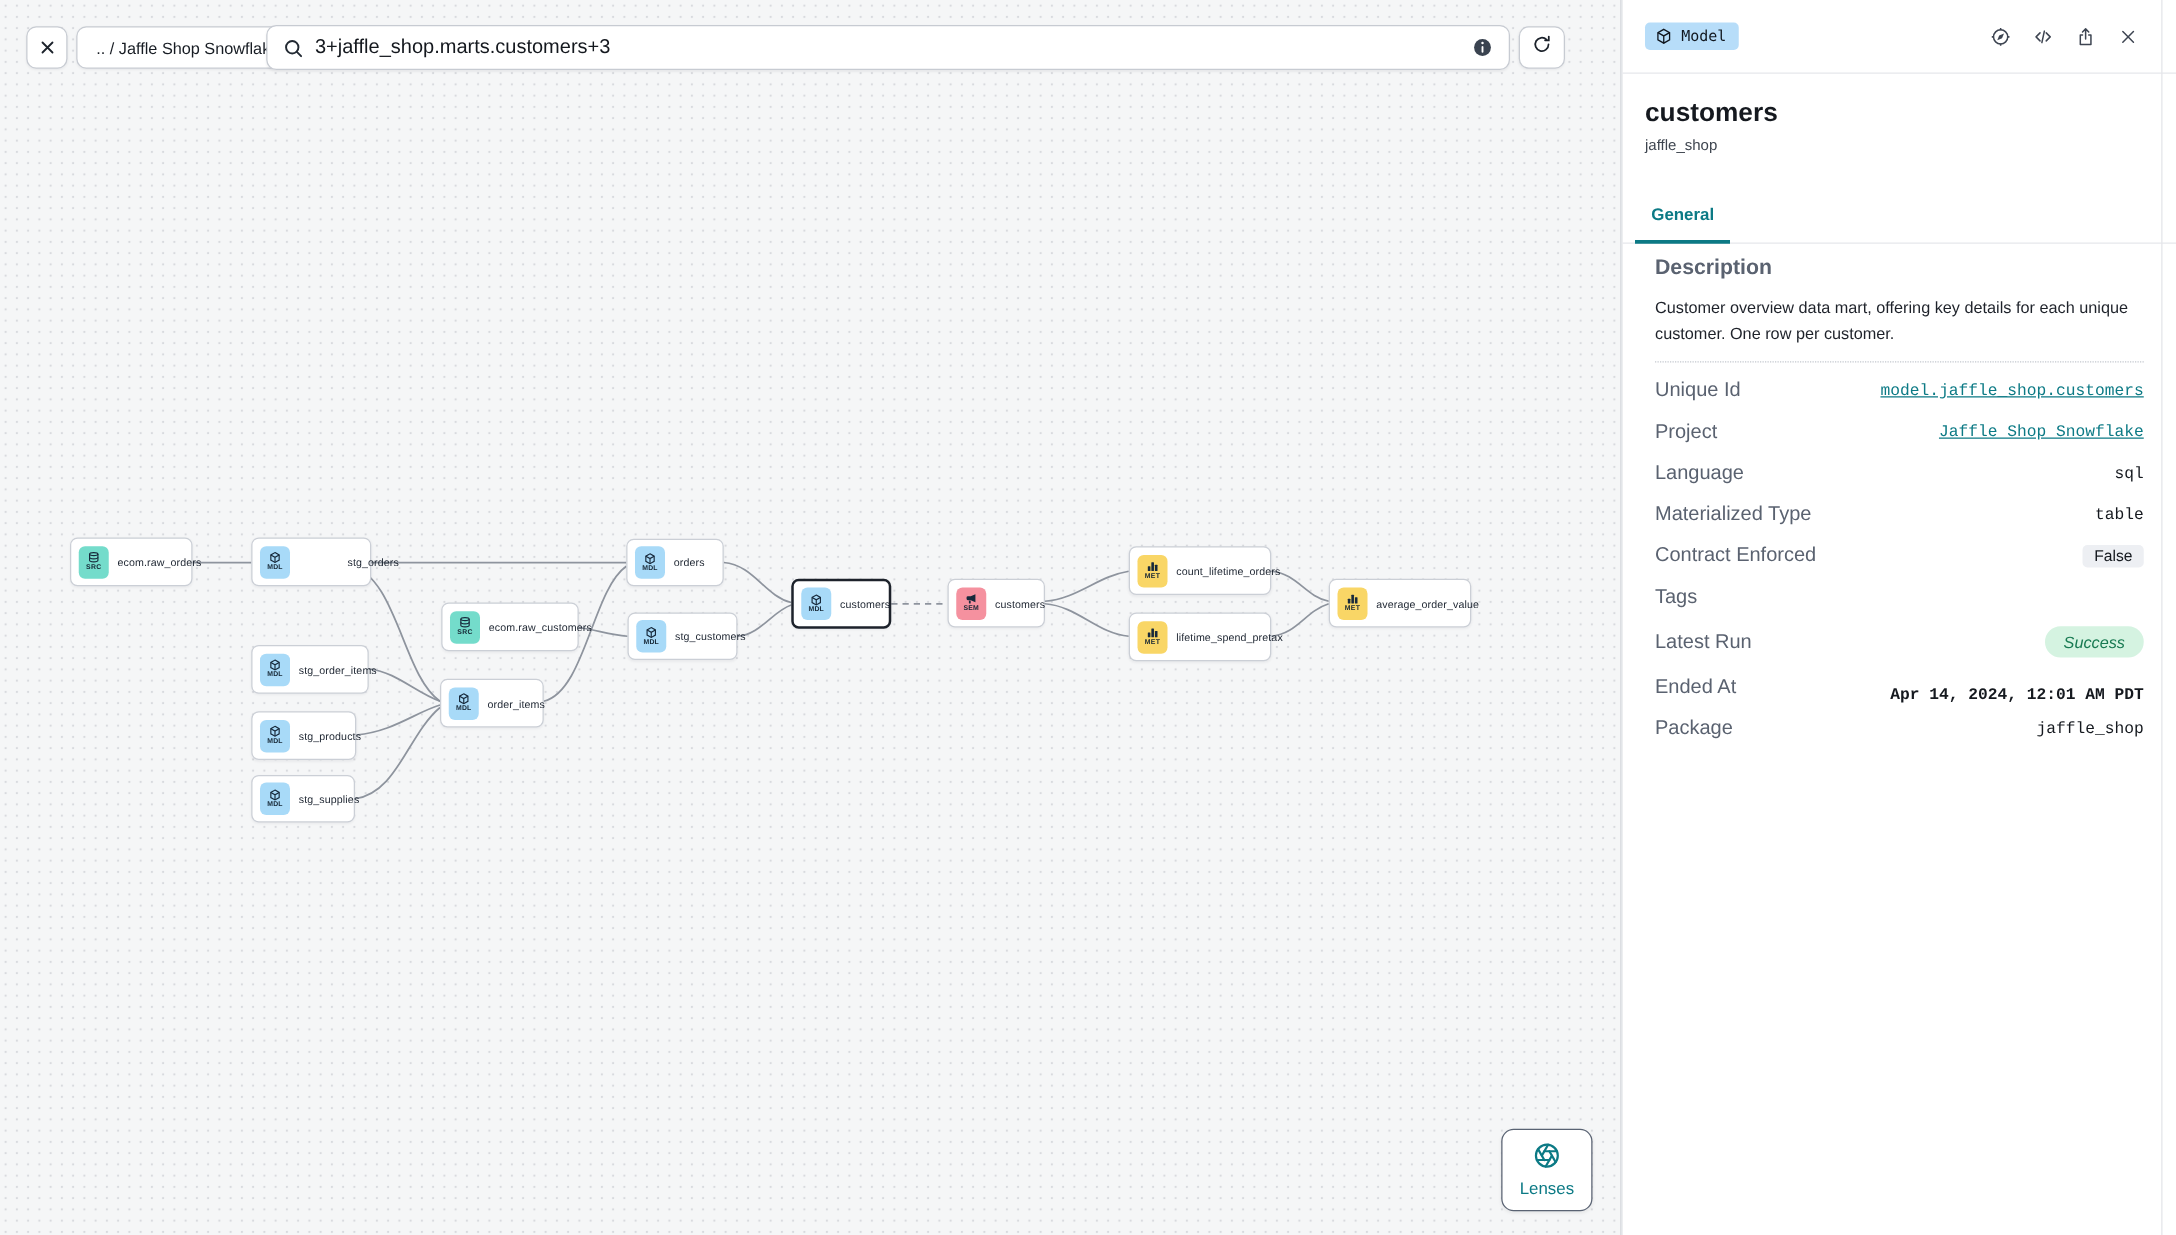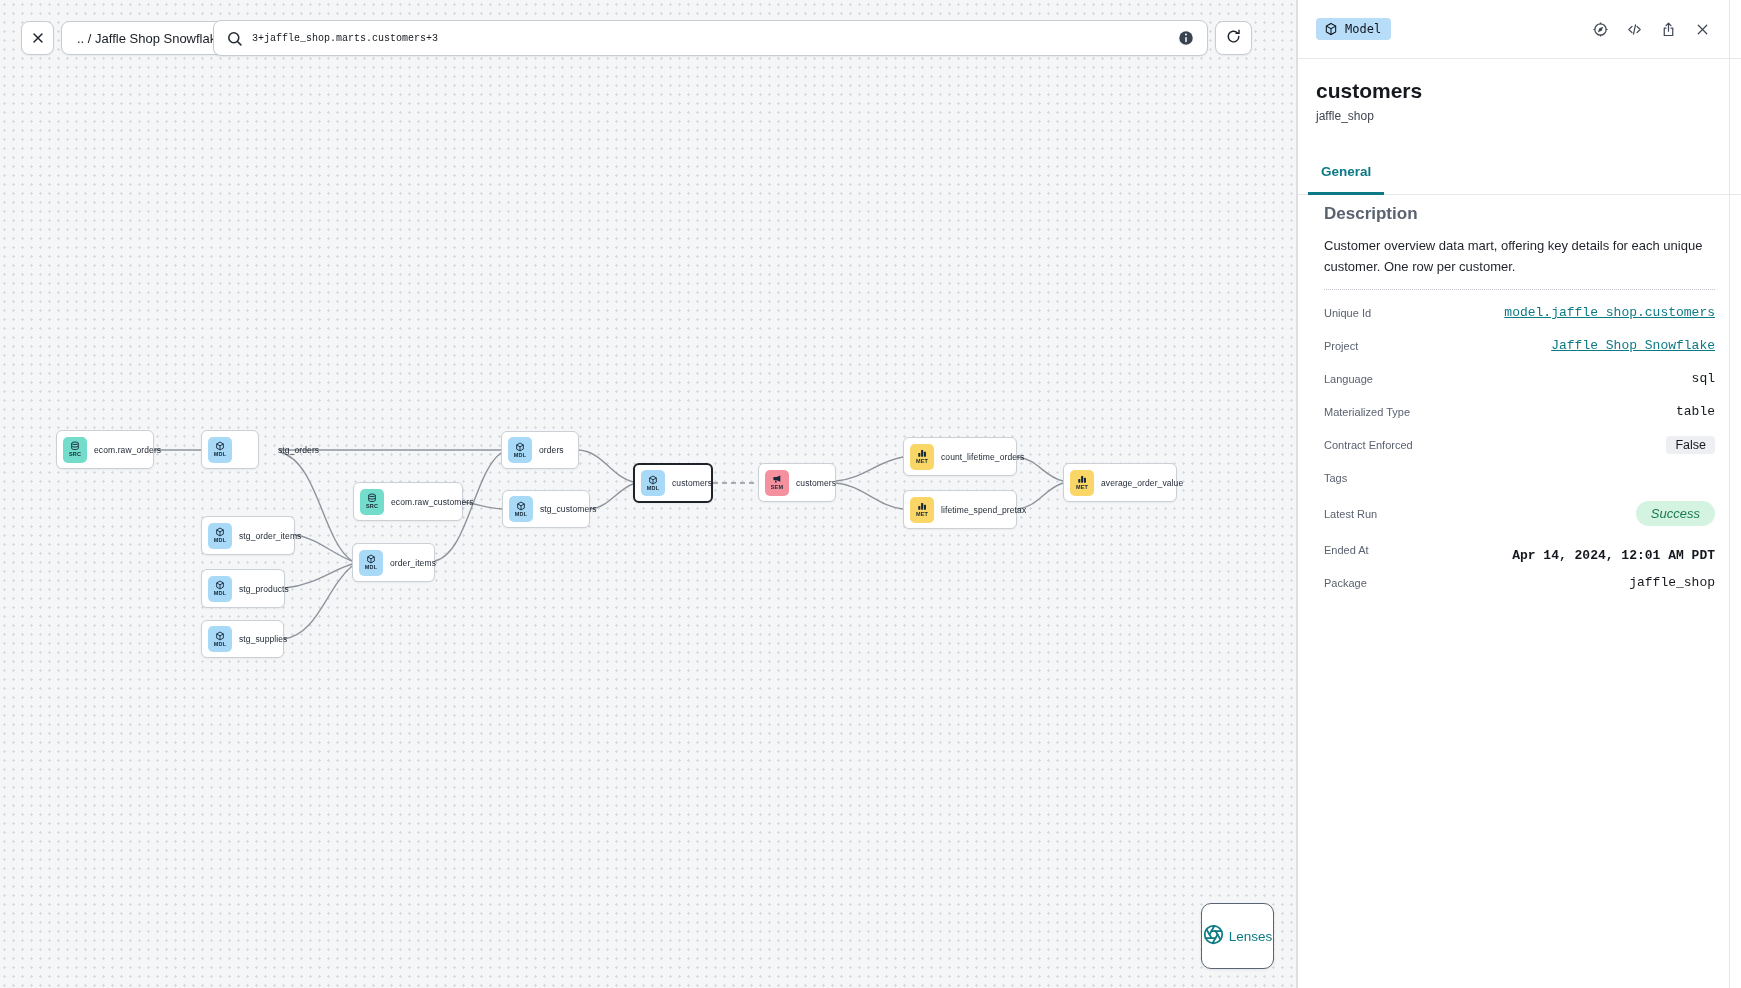--- a/index.html
+++ b/index.html
@@ -29,22 +29,22 @@
   }
   .btn-close-canvas { left:21px; top:21px; width:33px; height:34px; }
   .breadcrumb { left:61px; top:21px; height:34px; padding:0 15px; font-size:13px; color:#171c23; white-space:nowrap; }
   .searchbar {
     position:absolute; left:213px; top:20px; width:995px; height:36px;
     background:#fff; border:1px solid #c7cbd2; border-radius:8px;
     display:flex; align-items:center; padding:0 12px; gap:9px;
     box-shadow:0 1px 2px rgba(20,24,31,.06);
   }
   .searchbar input {
-    flex:1; border:none; outline:none; font-family:Liberation Mono, monospace;
-    font-size:10px; color:#14181e; background:transparent;
+    flex:1; border:none; outline:none; font-family:Liberation Sans, sans-serif;
+    font-size:16px; color:#14181e; background:transparent;
   }
   .icon-16 { width:16px; height:16px; display:inline-flex; }
   .icon-17 { width:17px; height:17px; display:inline-flex; }
   .icon-18 { width:18px; height:18px; display:inline-flex; }
   .btn-refresh { left:1215px; top:21px; width:37px; height:34px; }
   .btn-refresh svg { width:17px; height:17px; }
 
   
   .node {
     position:absolute; background:#fff; border:1px solid #cbcfd6; border-radius:6px;
@@ -57,21 +57,21 @@
     display:flex; flex-direction:column; align-items:center; justify-content:center; gap:1px;
   }
   .node .tile svg { width:10px; height:10px; }
   .node .tile b { font-size:5.5px; font-weight:700; color:#142533; letter-spacing:.2px; line-height:1; }
   .node .nlabel { font-size:8.5px; font-weight:500; color:#1c2430; white-space:nowrap; letter-spacing:.1px; }
 
   
   .lenses {
     position:absolute; left:1201px; top:903px; width:73px; height:66px;
     background:#fff; border:1px solid #5a6373; border-radius:10px;
-    display:flex; flex-direction:row; align-items:center; justify-content:center; gap:5px;
+    display:flex; flex-direction:column; align-items:center; justify-content:center; gap:5px;
     cursor:pointer; box-shadow:0 1px 3px rgba(20,24,31,.08);
   }
   .lenses svg { width:21px; height:21px; }
   .lenses span { font-size:13.5px; color:#0c7a85; }
 
   
   .panel {
     position:absolute; left:1297px; top:0; width:444px; height:988px;
     background:#fff; border-left:1px solid #dcdee2;
   }
@@ -100,21 +100,21 @@
     border-bottom:3px solid #0c7a85; margin-bottom:-1px; cursor:pointer;
   }
 
   .section { padding:7px 26px 0 26px; }
   .sec-label { font-size:17px; font-weight:700; color:#5a6270; padding-top:2px; }
   .desc { margin-top:11px; font-size:13px; line-height:21px; color:#1e222a; max-width:392px; }
   .dotted-divider { border-bottom:1px dotted #c3c7ce; margin:12px 0 6px 0; }
 
   .frow { min-height:33px; display:flex; align-items:center; justify-content:space-between; gap:10px; }
   .frow.tall { min-height:39px; }
-  .flabel { font-size:11px; color:#5a6270; white-space:nowrap; }
+  .flabel { font-size:16px; color:#5a6270; white-space:nowrap; }
   .val { font-size:13px; color:#15191f; text-align:right;font-family:Liberation Mono, monospace; }
   .val.strong { font-weight:700;margin-top:12px; }
   a.link { color:#0c7a85; text-decoration:none; cursor:pointer; }
   a.link.u { text-decoration:underline; }
   .valwrap { display:inline-flex; align-items:center; gap:6px; }
   .copy-icon { display:inline-flex; width:15px; height:15px; cursor:pointer; }
   .copy-icon svg { width:15px; height:15px; }
   .pill-gray { background:#edeff3; border-radius:4px; padding:2px 9px; font-size:12.5px; color:#15191f; }
   .pill-green { background:#d5f3e1; border-radius:999px; padding:5px 15px; font-size:13px; color:#187a52;font-style:italic; }
 </style>
@@ -146,21 +146,21 @@
         <span class="tile" style="background:#74dccb">
           <svg viewBox="0 0 24 24" fill="none" stroke="#17293b" stroke-width="2.2">
             <ellipse cx="12" cy="5.5" rx="8" ry="3"></ellipse>
             <path d="M4 5.5v6c0 1.7 3.6 3 8 3s8-1.3 8-3v-6"></path>
             <path d="M4 11.5v6c0 1.7 3.6 3 8 3s8-1.3 8-3v-6"></path>
           </svg>
           <b>SRC</b>
         </span>
         <span class="nlabel">ecom.raw_orders</span>
       </div>
-      <div class="node" style="left: 201px; top: 430px; width: 58px; height: 39px; gap: 46px;">
+      <div class="node" style="left: 201px; top: 430px; width: 96px; height: 39px; gap: 46px;">
         <span class="tile" style="background:#a8daf8">
           <svg viewBox="0 0 24 24" fill="none" stroke="#17293b" stroke-width="2.2">
             <path d="M12 2.5 20 7v10l-8 4.5L4 17V7z"></path>
             <path d="M4 7l8 4.5L20 7M12 11.5V21.5"></path>
           </svg>
           <b>MDL</b>
         </span>
         <span class="nlabel">stg_orders</span>
       </div>
       <div class="node" style="left: 201px; top: 516px; width: 94px; height: 39px;">

